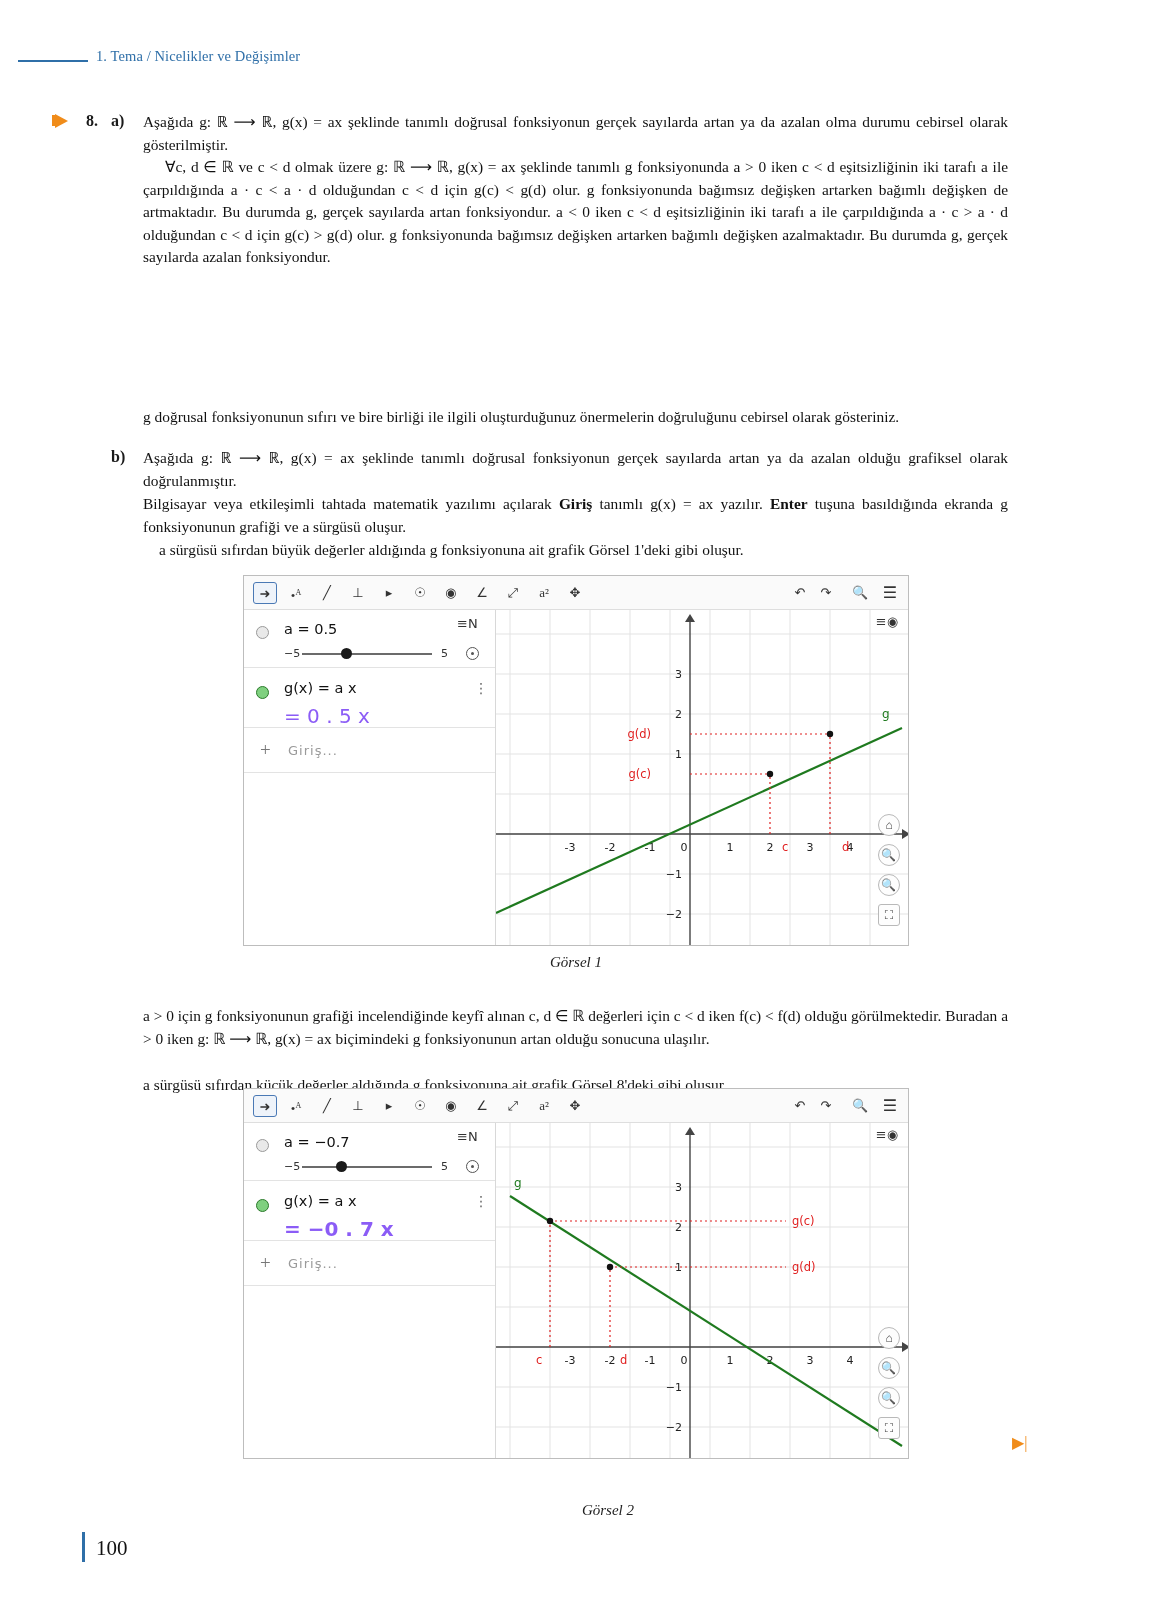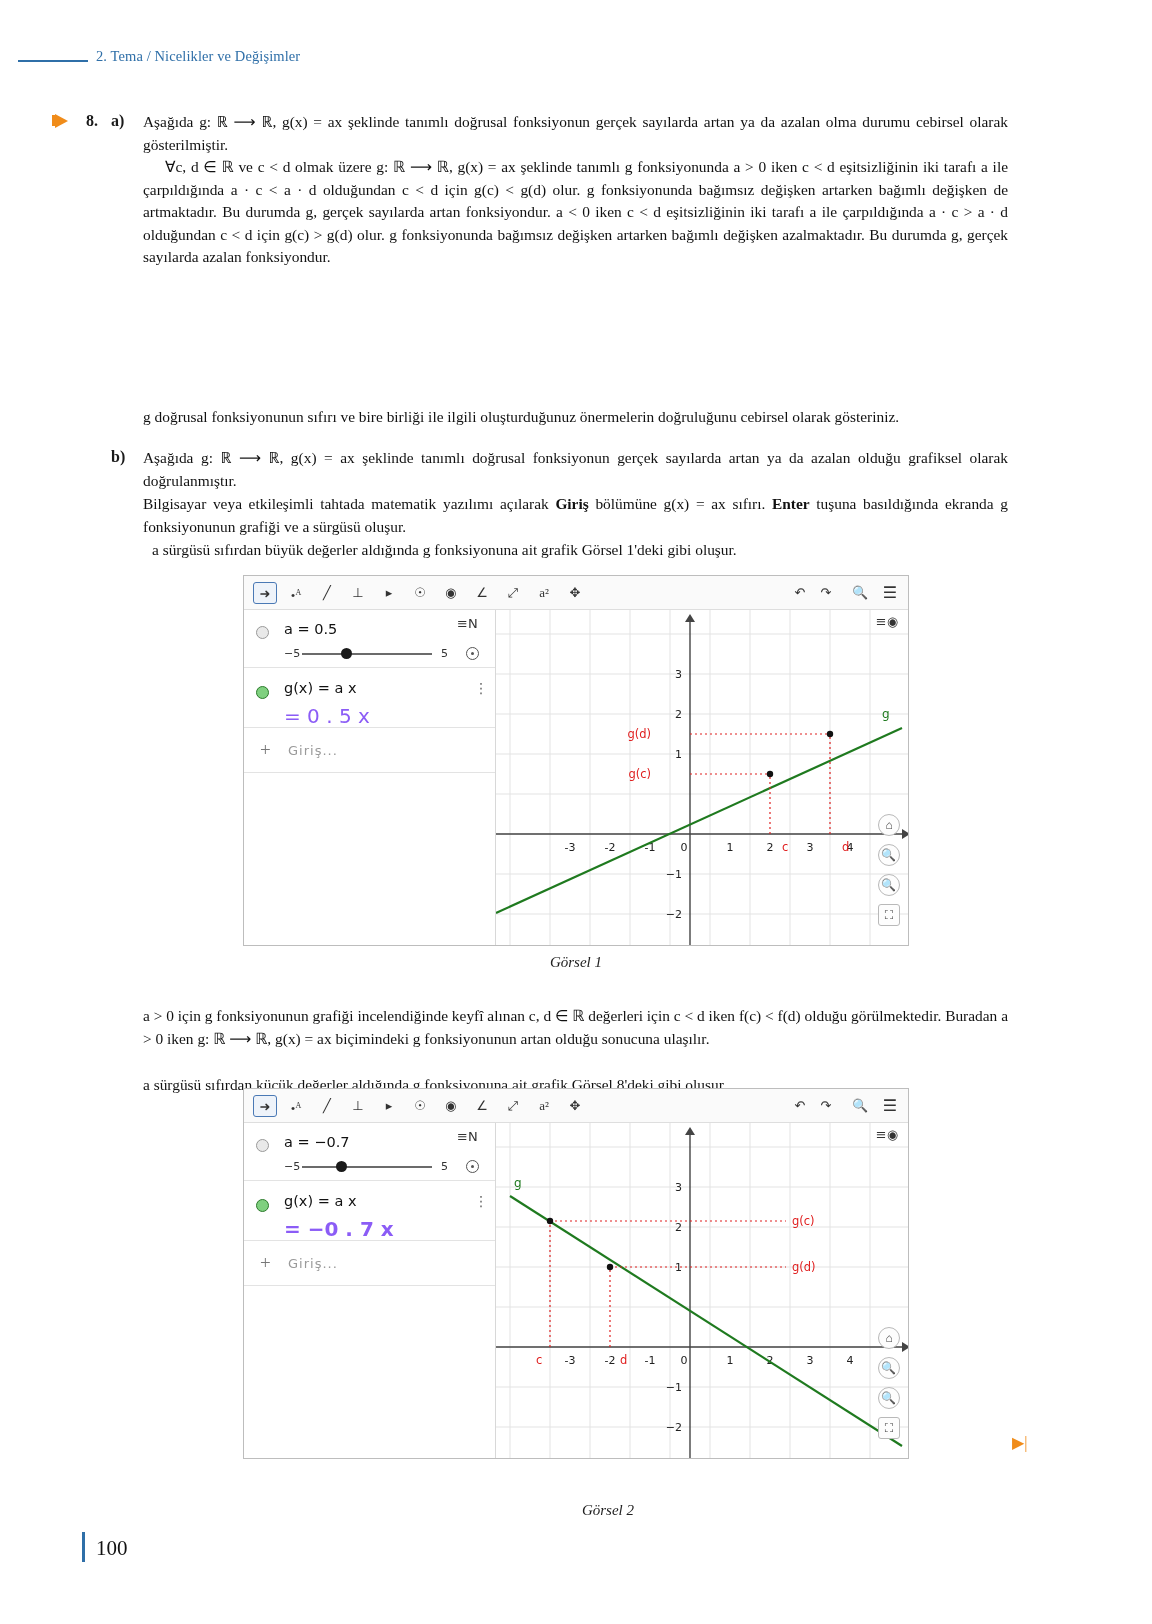--- a/index.html
+++ b/index.html
@@ -60,21 +60,21 @@
     line-height:22.6px;
     text-align:justify;
     color:#111;
   }
   .p-a1 { left:143px; top:11px; width:865px; }
   .p-a2 { left:143px; top:56px; width:865px; text-indent:22px;font-family:Liberation Serif, serif; }
   .p-a3 { left:143px; top:306px; width:865px; }
 
   .p-b1 { left:143px; top:347px; width:865px; }
   .p-b2 { left:143px; top:393px; width:865px; }
-  .p-b3 { left:152px; top:439px; width:865px; }
+  .p-b3 { left:159px; top:439px; width:865px; }
 
   .p-c1 { left:143px; top:905px; width:865px; }
   .p-c2 { left:143px; top:974px; width:865px; }
   b, strong { font-weight:bold; }
 
   
   .caption {
     position:absolute;
     font-style:italic; font-size:15px; color:#222;
     width:100%; text-align:center; left:0;
@@ -175,37 +175,37 @@
   .next-arrow {
     position:absolute; left:1012px; top:1433px;
     font-size:16px; color:#f08c1a;
   }
 </style>
 </head>
 <body>
 
 <div class="page-header">
   <div class="header-rule"></div>
-  <div class="header-title">2. Tema / Nicelikler ve Değişimler</div>
+  <div class="header-title">1. Tema / Nicelikler ve Değişimler</div>
 </div>
 
 <div class="content">
 
   <div class="q-marker-tail"></div>
   <div class="q-marker"></div>
   <div class="q-num">8.</div>
   <div class="q-letter-a">a)</div>
 
   <div class="para p-a1">Aşağıda g: ℝ ⟶ ℝ, g(x) = ax şeklinde tanımlı doğrusal fonksiyonun gerçek sayılarda artan ya da azalan olma durumu cebirsel olarak gösterilmiştir.</div>
   <div class="para p-a2">∀c, d ∈ ℝ ve c &lt; d olmak üzere g: ℝ ⟶ ℝ, g(x) = ax şeklinde tanımlı g fonksiyonunda a &gt; 0 iken c &lt; d eşitsizliğinin iki tarafı a ile çarpıldığında a · c &lt; a · d olduğundan c &lt; d için g(c) &lt; g(d) olur. g fonksiyonunda bağımsız değişken artarken bağımlı değişken de artmaktadır. Bu durumda g, gerçek sayılarda artan fonksiyondur. a &lt; 0 iken c &lt; d eşitsizliğinin iki tarafı a ile çarpıldığında a · c &gt; a · d olduğundan c &lt; d için g(c) &gt; g(d) olur. g fonksiyonunda bağımsız değişken artarken bağımlı değişken azalmaktadır. Bu durumda g, gerçek sayılarda azalan fonksiyondur.</div>
   <div class="para p-a3">g doğrusal fonksiyonunun sıfırı ve bire birliği ile ilgili oluşturduğunuz önermelerin doğruluğunu cebirsel olarak gösteriniz.</div>
 
   <div class="q-letter-b">b)</div>
   <div class="para p-b1">Aşağıda g: ℝ ⟶ ℝ, g(x) = ax şeklinde tanımlı doğrusal fonksiyonun gerçek sayılarda artan ya da azalan olduğu grafiksel olarak doğrulanmıştır.</div>
-  <div class="para p-b2"><span>Bilgisayar veya etkileşimli tahtada matematik yazılımı açılarak </span><b>Giriş</b><span> bölümüne g(x) = ax sıfırı. </span><b>Enter</b><span> tuşuna basıldığında ekranda g fonksiyonunun grafiği ve a sürgüsü oluşur.</span></div>
+  <div class="para p-b2"><span>Bilgisayar veya etkileşimli tahtada matematik yazılımı açılarak </span><b>Giriş</b><span> tanımlı g(x) = ax yazılır. </span><b>Enter</b><span> tuşuna basıldığında ekranda g fonksiyonunun grafiği ve a sürgüsü oluşur.</span></div>
   <div class="para p-b3">a sürgüsü sıfırdan büyük değerler aldığında g fonksiyonuna ait grafik Görsel 1'deki gibi oluşur.</div>
 
   <div class="para p-c1">a &gt; 0 için g fonksiyonunun grafiği incelendiğinde keyfî alınan c, d ∈ ℝ değerleri için c &lt; d iken f(c) &lt; f(d) olduğu görülmektedir. Buradan a &gt; 0 iken g: ℝ ⟶ ℝ, g(x) = ax biçimindeki g fonksiyonunun artan olduğu sonucuna ulaşılır.</div>
   <div class="para p-c2">a sürgüsü sıfırdan küçük değerler aldığında g fonksiyonuna ait grafik Görsel 8'deki gibi oluşur.</div>
 </div>
 
 <div class="gg" style="left:243px; top:575px; width:666px; height:371px;">
 
   <div class="gg-toolbar">
     <div class="tool sel" style="left:9px;">➜</div>

